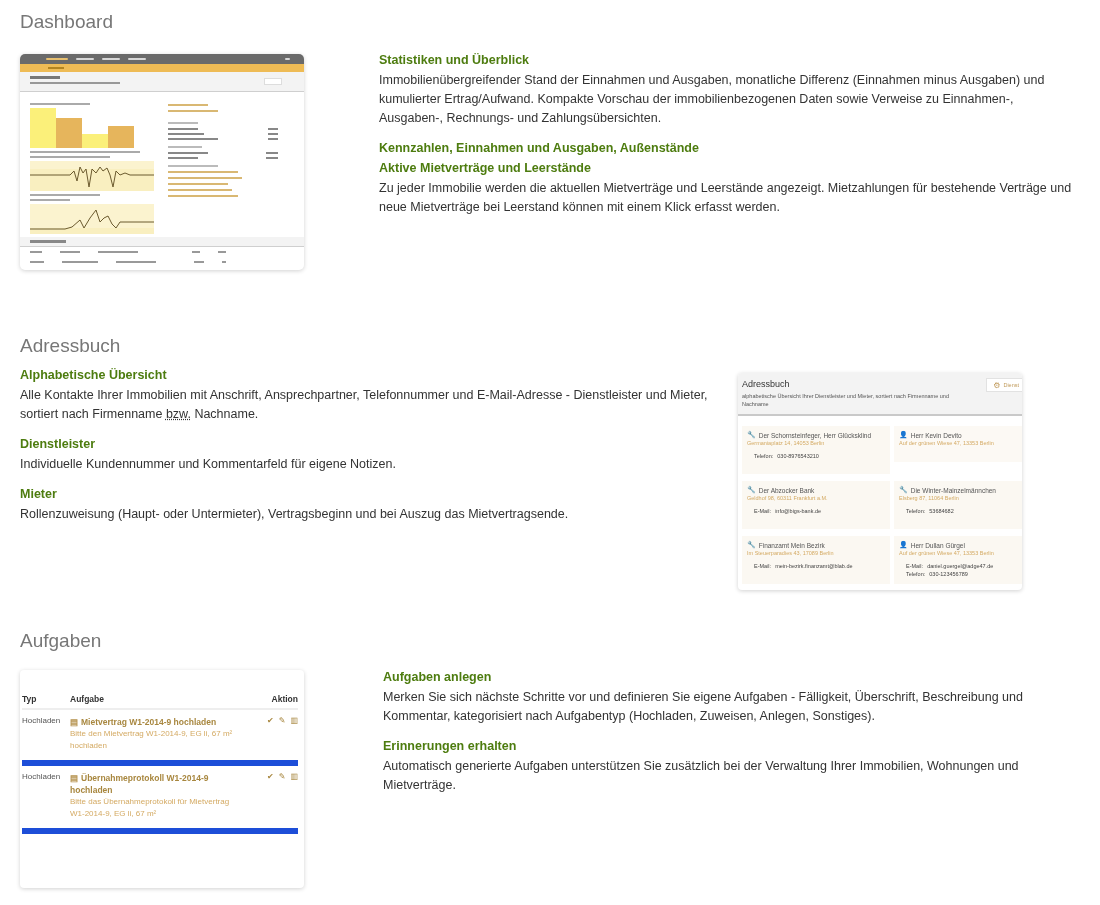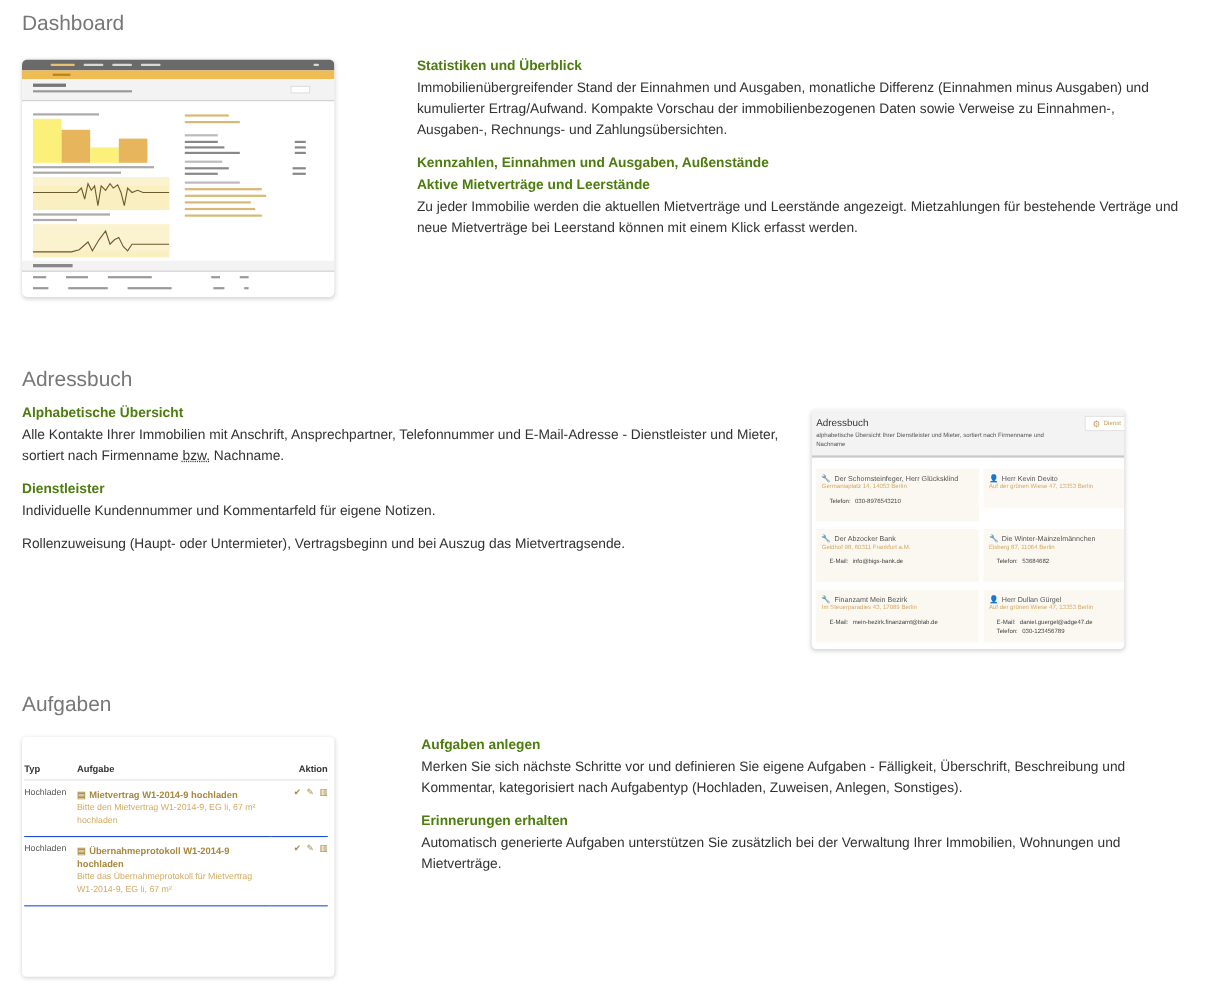--- a/index.html
+++ b/index.html
@@ -59,21 +59,21 @@
   
   .auf { position: absolute; left: 20px; top: 670px; width: 284px; height: 218px; background: #fff; box-shadow: 0 1px 4px rgba(0,0,0,0.18); border-radius: 4px; overflow: hidden; }
   .auf-head { background: #f3f3f3; height: 62px; border-bottom: 2px solid #c0c0c0; position: relative; padding: 10px 0 0 0; }
   .auf-title { font-size: 12px; font-weight: bold; color: #444; margin-left: -4px; }
   .auf-sub { font-size: 8px; color: #555; line-height: 11px; margin-top: 5px; margin-left: -1px; }
   .auf-btn { position: absolute; right: 8px; top: 8px; height: 20px; padding: 0 8px; background: #fff; border: 1px solid #ddd; border-radius: 2px; font-size: 8.5px; color: #b08a4a; display: flex; align-items: center; gap: 4px; }
   .auf-btn .plus { width: 10px; height: 10px; border-radius: 50%; background: #a68554; color: #fff; font-size: 9px; line-height: 10px; text-align: center; font-weight: bold; }
   table.tasks { border-collapse: collapse; width: 276px; margin-top: 24px; margin-left: 2px; }
   table.tasks th { font-size: 8.5px; color: #333; font-weight: bold; text-align: left; padding: 0 0 4px 0; border-bottom: 2px solid #eee; }
   table.tasks th.act { text-align: right; }
-  table.tasks td { vertical-align: top; font-size: 8px; padding: 6px 0 8px 0; border-bottom: 1px solid #1d4ed8; }
+  table.tasks td { vertical-align: top; font-size: 8px; padding: 6px 0 8px 0; border-bottom: 6px solid #1d4ed8; }
   .t-typ { color: #555; width: 48px; }
   .t-head { color: #a8873f; font-weight: bold; line-height: 12px; font-size: 8.5px; }
   .t-head .doc { color: #b5914d; margin-right: 3px; }
   .t-desc { color: #d4aa63; line-height: 12px; }
   .t-act { text-align: right; white-space: nowrap; color: #a8873f; font-size: 9px; width: 52px; }
   .t-act span { margin-left: 5px; }
 </style>
 </head>
 <body>
 
@@ -181,20 +181,21 @@
   <p>Zu jeder Immobilie werden die aktuellen Mietverträge und Leerstände angezeigt. Mietzahlungen für bestehende Verträge und neue Mietverträge bei Leerstand können mit einem Klick erfasst werden.</p>
 </div>
 
 <h2 class="section-title" style="top:335px;">Adressbuch</h2>
 
 <div class="feature-block" style="left:20px;top:366px;width:700px;">
   <h4>Alphabetische Übersicht</h4>
   <p><span>Alle Kontakte Ihrer Immobilien mit Anschrift, Ansprechpartner, Telefonnummer und E-Mail-Adresse - Dienstleister und Mieter, sortiert nach Firmenname </span><span class="abbr">bzw.</span><span> Nachname.</span></p>
   <h4>Dienstleister</h4>
   <p>Individuelle Kundennummer und Kommentarfeld für eigene Notizen.</p>
+  <h4>Mieter</h4>
   <p>Rollenzuweisung (Haupt- oder Untermieter), Vertragsbeginn und bei Auszug das Mietvertragsende.</p>
 </div>
 
 <div class="adr">
   <div class="adr-head">
     <div class="adr-title">Adressbuch</div>
     <div class="adr-sub">alphabetische Übersicht Ihrer Dienstleister und Mieter, sortiert nach Firmenname und Nachname</div>
     <div class="adr-btn">
       <span class="gear">⚙</span>
       <span>Dienst</span>

